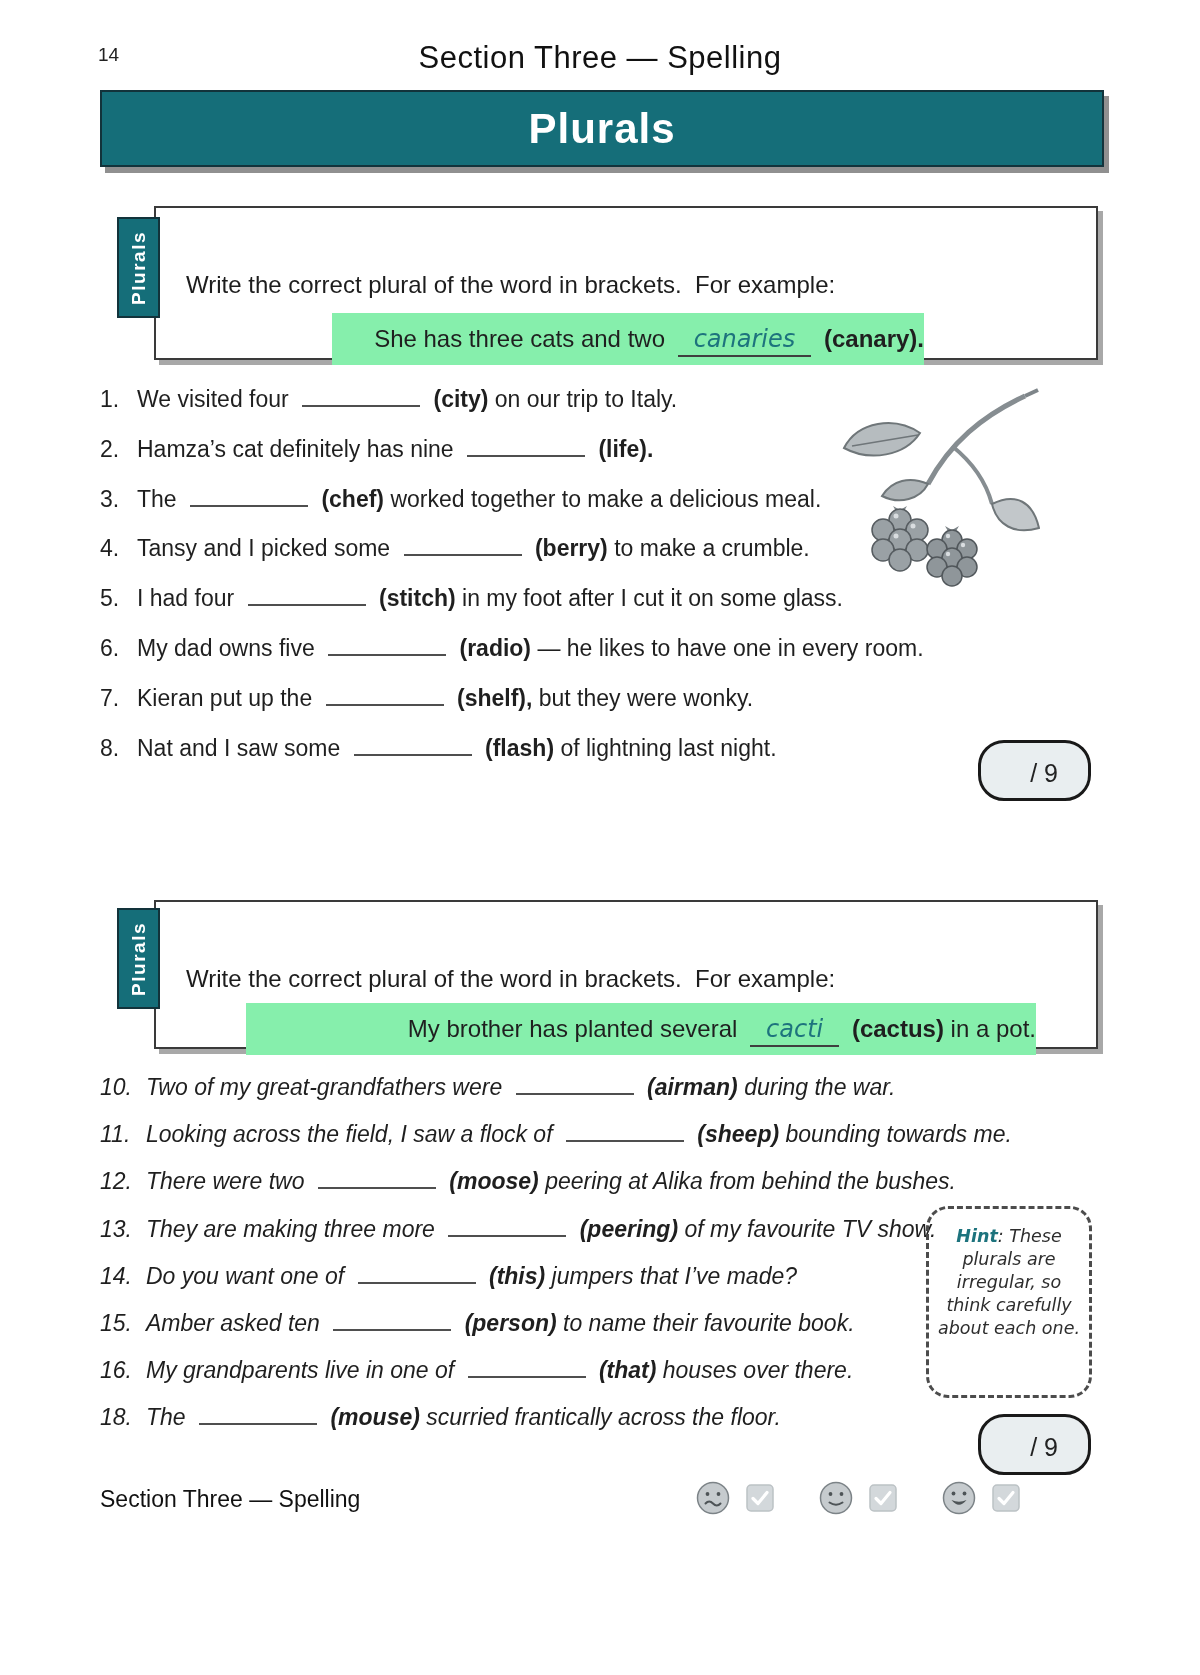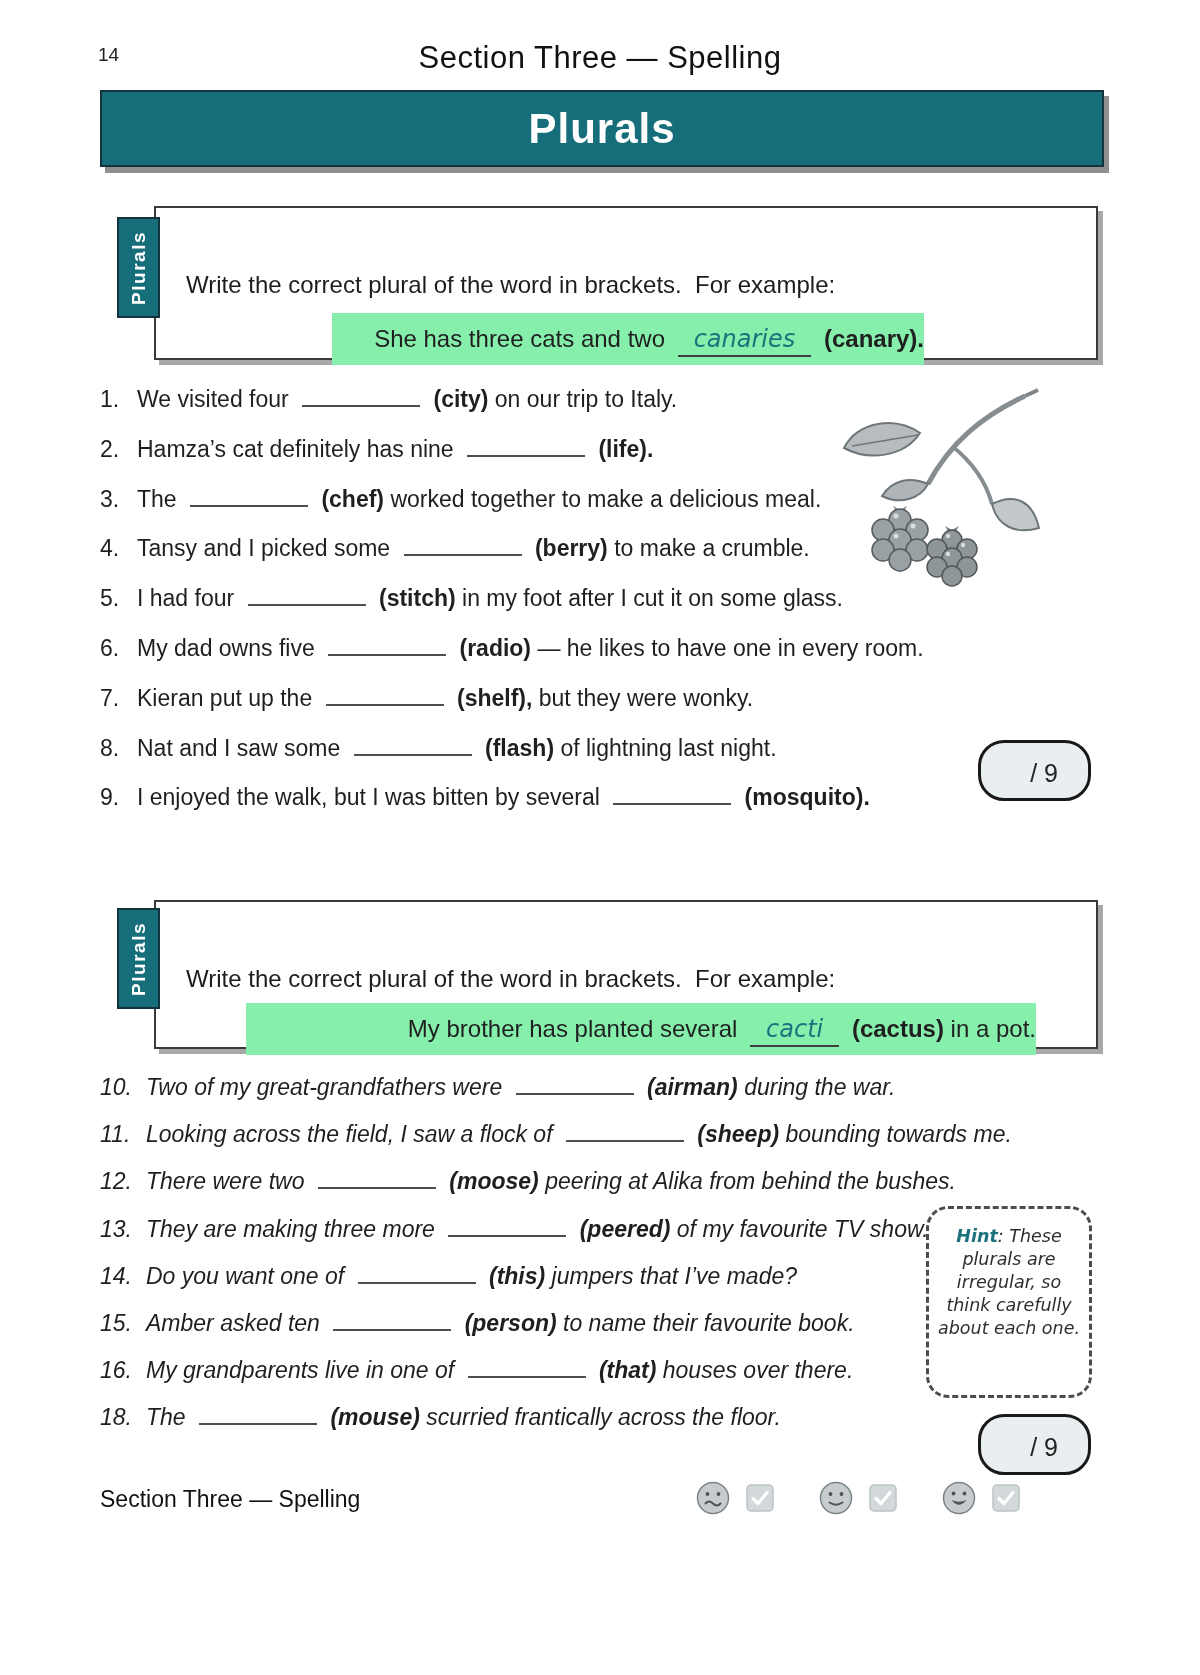--- a/index.html
+++ b/index.html
@@ -145,26 +145,20 @@
       <span class="q-num">7.</span><span class="q-text">Kieran put up the</span>
       <span class="blank"></span>
       <span class="q-bracket">(shelf),</span>
       <span class="q-text">but they were wonky.</span>
     </div>
     <div class="q-row">
       <span class="q-num">8.</span><span class="q-text">Nat and I saw some</span>
       <span class="blank"></span>
       <span class="q-bracket">(flash)</span>
       <span class="q-text">of lightning last night.</span>
-    </div>
-    <div class="q-row">
-      <span class="q-num">9.</span><span class="q-text">I enjoyed the walk, but I was bitten by several</span>
-      <span class="blank"></span>
-      <span class="q-bracket">(mosquito).</span>
-      <span class="q-text"></span>
     </div>
   </div>
 
   <div class="abs" style="left:800px;top:388px;width:240px;height:215px;">
     <svg width="240" height="215" viewBox="0 0 240 215">
       <path d="M238 2 L225 8" stroke="#7e8589" stroke-width="4" fill="none"></path>
       <path d="M225 8 C 182 28, 150 55, 128 96" stroke="#868d91" stroke-width="5" fill="none"></path>
       <path d="M152 58 C 172 74, 186 94, 192 116" stroke="#868d91" stroke-width="4" fill="none"></path>
       <path d="M120 45 C 95 28, 58 33, 44 60 C 70 74, 105 68, 120 45 Z" fill="#b6bcbf" stroke="#6f7679" stroke-width="2"></path>
       <path d="M118 47 L52 58" stroke="#6f7679" stroke-width="1.5"></path>
@@ -233,21 +227,21 @@
     </div>
     <div class="q-row">
       <span class="q-num">12.</span><span class="q-text">There were two</span>
       <span class="blank"></span>
       <span class="q-bracket">(moose)</span>
       <span class="q-text">peering at Alika from behind the bushes.</span>
     </div>
     <div class="q-row">
       <span class="q-num">13.</span><span class="q-text">They are making three more</span>
       <span class="blank"></span>
-      <span class="q-bracket">(peered)</span>
+      <span class="q-bracket">(peering)</span>
       <span class="q-text">of my favourite TV show.</span>
     </div>
     <div class="q-row">
       <span class="q-num">14.</span><span class="q-text">Do you want one of</span>
       <span class="blank"></span>
       <span class="q-bracket">(this)</span>
       <span class="q-text">jumpers that I’ve made?</span>
     </div>
     <div class="q-row">
       <span class="q-num">15.</span><span class="q-text">Amber asked ten</span>

